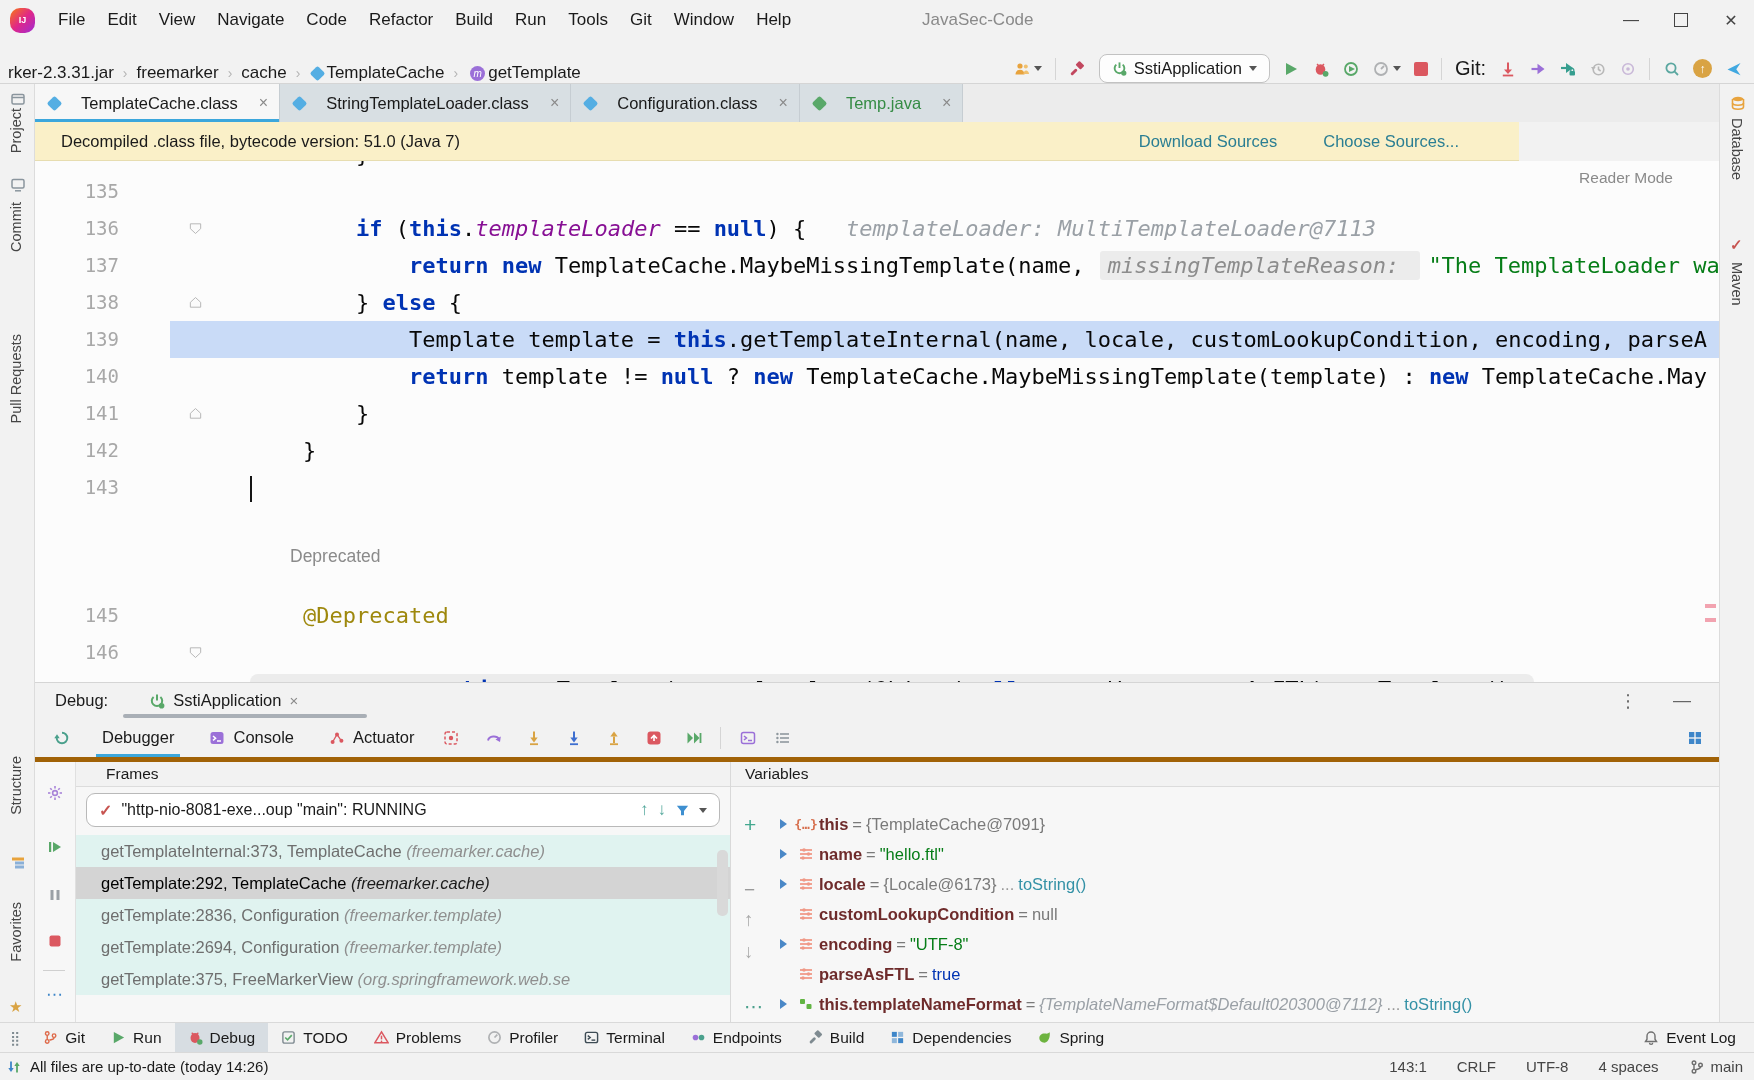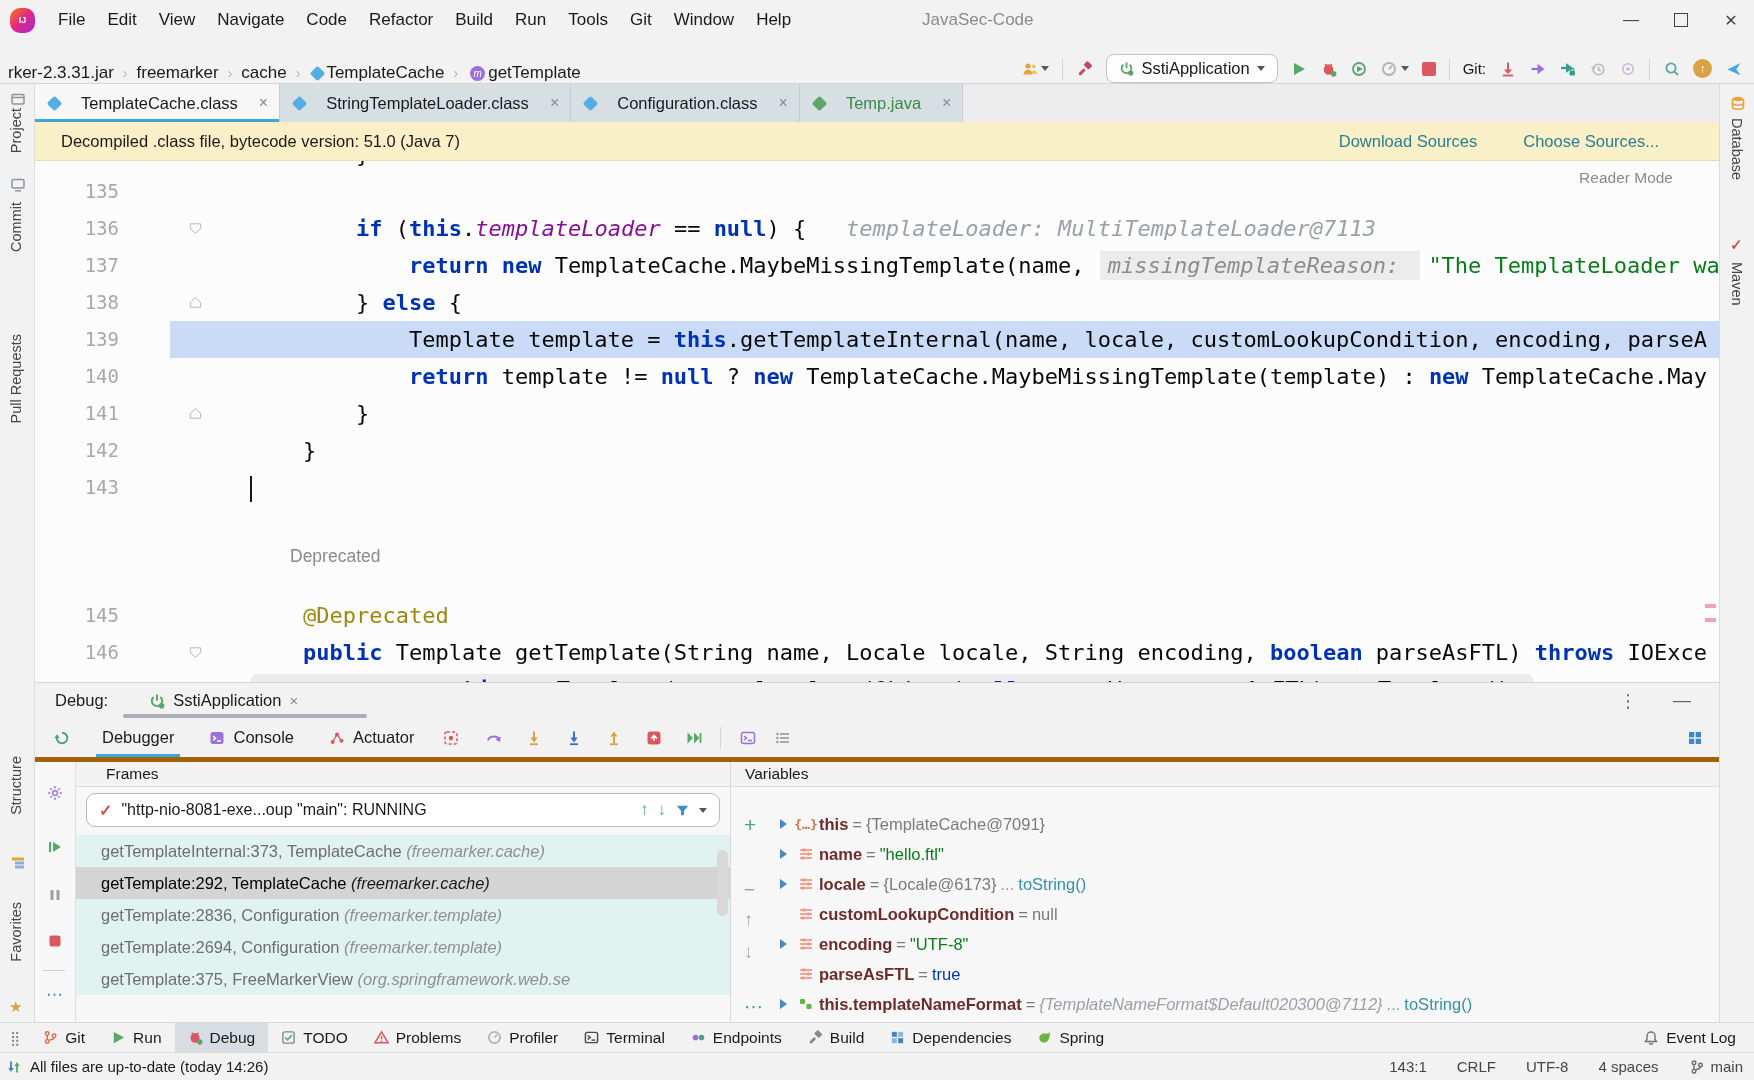--- a/index.html
+++ b/index.html
@@ -26,30 +26,30 @@
         display:inline-flex;align-items:center;justify-content:center;flex:none;margin:0 3px}
   #tb-right{margin-left:auto;display:flex;align-items:center;gap:13px;padding-right:12px}
   .tdiv{width:1px;height:22px;background:#d5d5d5}
   .combo{display:flex;align-items:center;gap:7px;background:#fdfdfd;border:1px solid #c2c2c2;border-radius:8px;
          padding:4px 12px;font-size:16.5px}
   .caret-down{width:0;height:0;border-left:4.5px solid transparent;border-right:4.5px solid transparent;
               border-top:5.5px solid #555;display:inline-block}
   .goldcircle{width:19px;height:19px;border-radius:50%;background:#d9a343;color:#fff;font-size:12px;font-weight:bold;
               display:inline-flex;align-items:center;justify-content:center}
   .stopsq{width:14px;height:14px;background:#db5860;border-radius:2px}
-  .gitlabel{font-size:15px}
+  .gitlabel{font-size:20px}
   
   #tabbar{position:absolute;left:35px;top:84px;width:1684px;height:38px;background:#ececec;display:flex}
   .tab{display:flex;align-items:center;gap:18px;padding:0 11px;font-size:16.5px;background:#d8dfe3;
        border-right:1px solid #c6cdd2}
   .tab.active{background:#f7f7f7;box-shadow:inset 0 -3px 0 #3ca7dc}
   .tab .close{color:#8a8a8a;font-size:16px;margin-left:3px}
   .tab.green .tlbl{color:#368c45}
   
-  #banner{position:absolute;left:35px;top:122px;width:1684px;height:39px;background:#faf0c8;display:flex;
+  #banner{position:absolute;left:35px;top:122px;width:1484px;height:39px;background:#faf0c8;display:flex;
           align-items:center;font-size:16.5px;padding-left:26px;box-sizing:border-box;border-bottom:1px solid #e7ddb0}
   #blinks{margin-left:auto;display:flex;gap:46px;padding-right:60px}
   .blink{color:#2a7e93}
   
   #editor{position:absolute;left:35px;top:161px;width:1684px;height:521px;background:#fcfcfc;overflow:hidden;
           font-family:"DejaVu Sans Mono",monospace;font-size:22px}
   #reader{position:absolute;top:8px;right:46px;font-family:"Liberation Sans",sans-serif;font-size:15.5px;color:#8a8a8a;z-index:5}
   .cline{display:flex;height:37px;line-height:37px}
   .lnum{width:135px;text-align:right;padding-right:51px;box-sizing:border-box;color:#a8a8a8;font-size:19px;flex:none}
   .fold{width:50px;flex:none;display:flex;align-items:center;justify-content:center}
@@ -438,21 +438,20 @@
           <span class="fold"></span>
           <div class="lcode"><span class="s-p">    </span><span class="s-a">@Deprecated</span></div>
         </div>
         <div class="cline">
           <span class="lnum">146</span>
           <span class="fold">
             <svg width="15" height="15" viewBox="0 0 16 16">
               <path d="M2.5 3h11v5.2L8 13.3 2.5 8.2z" fill="#fbfbfb" stroke="#b3b3b3"></path>
             </svg>
           </span>
-          <div class="lcode"><span class="s-p">    </span><span class="s-k">public</span><span class="s-p"> Template getTemplate(String name, Locale locale, String encoding, </span><span class="s-k">boolean</span><span class="s-p"> parseAsFTL) </span><span class="s-k">throws</span><span class="s-p"> IOExce</span></div>
         </div>
         <div class="cline graybox">
           <span class="lnum">147</span>
           <span class="fold"></span>
           <div class="lcode"><span class="boxwrap"><span class="s-p">        </span><span class="s-k">return</span><span class="s-p"> </span><span class="s-k">this</span><span class="s-p">.getTemplate(name, locale, (Object)</span><span class="s-k">null</span><span class="s-p">, encoding, parseAsFTL).getTemplate();</span></span></div>
         </div>
       </div>
     <div class="stripe-mark" style="top:443px"></div>
     <div class="stripe-mark" style="top:457px"></div>
   </div>

